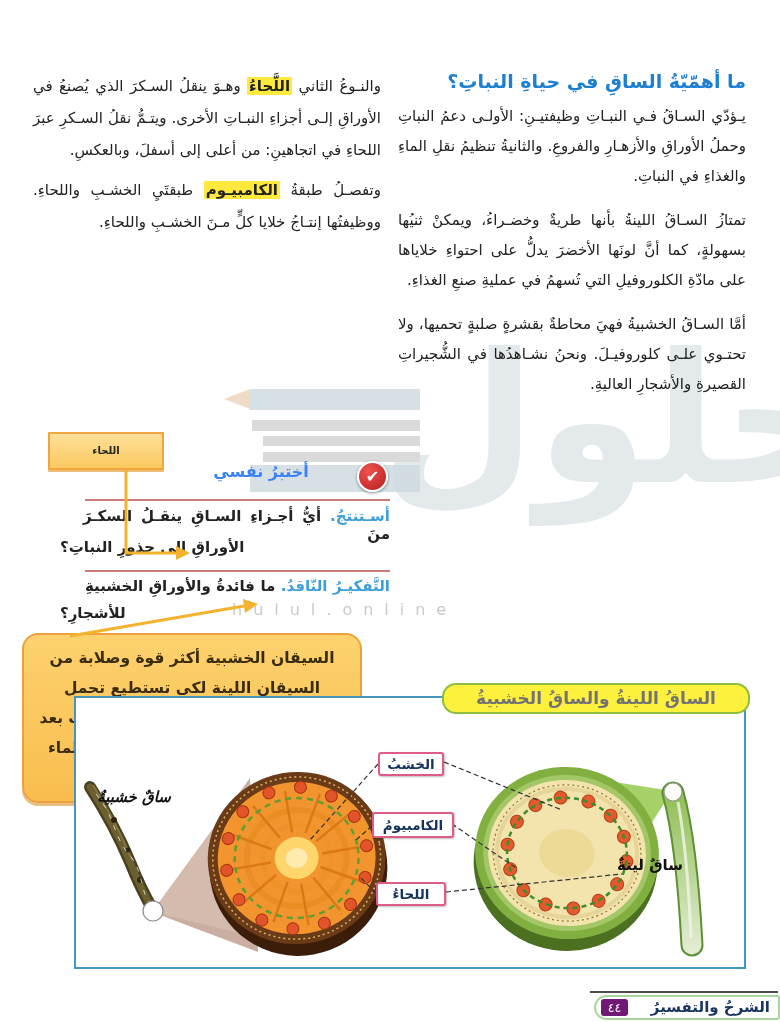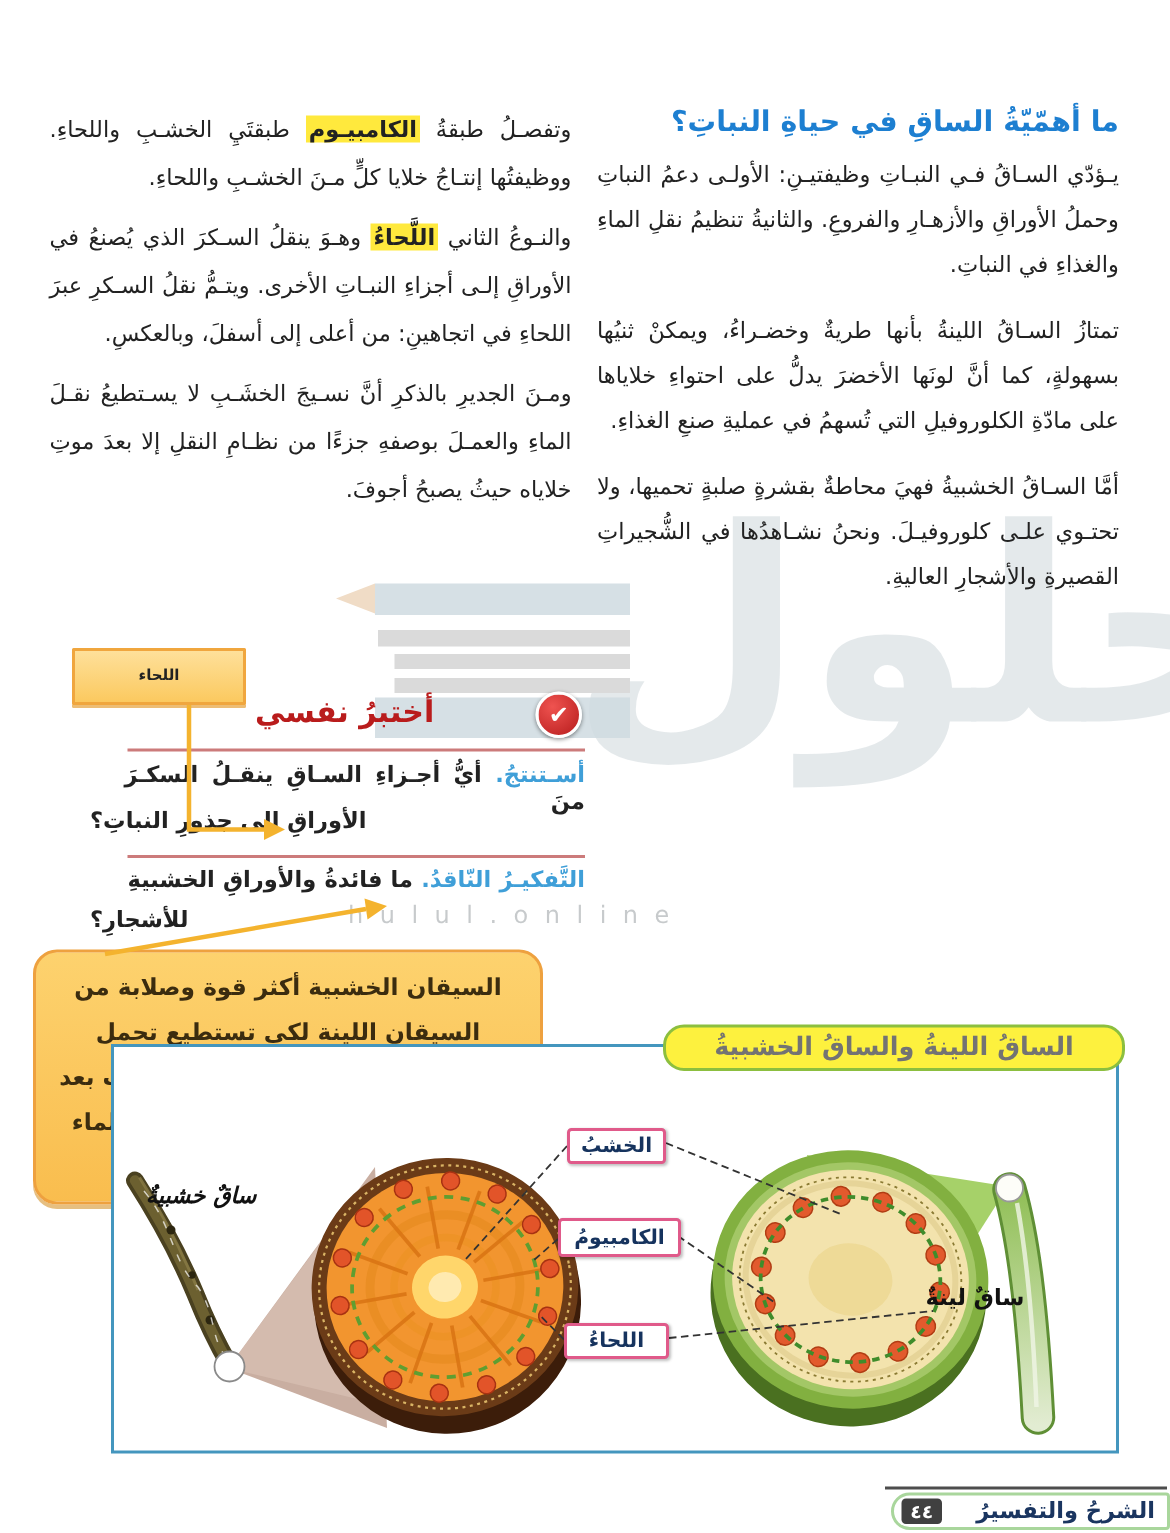--- a/index.html
+++ b/index.html
@@ -31,22 +31,22 @@
   
   #phloem-callout{position:absolute;left:48px;top:432px;width:112px;height:34px;
     background:linear-gradient(#fee09a,#fbc95f);border:2px solid #f0a63e;border-radius:1px;
     font-weight:bold;font-size:10px;text-align:center;line-height:34px;color:#222;
     box-shadow:0 2px 0 rgba(232,173,82,.8);}
   
   #check-icon{position:absolute;left:357px;top:461px;width:31px;height:31px;border-radius:50%;
     background:radial-gradient(circle at 35% 30%,#ef5350,#b71c1c);border:2px solid #fff;
     box-shadow:0 1px 3px rgba(0,0,0,.45);box-sizing:border-box;
     color:#fff;font-weight:bold;font-size:16px;text-align:center;line-height:27px;}
-  #selftest-title{position:absolute;left:170px;top:462px;width:182px;text-align:left;
-    font-size:20px;font-weight:bold;color:#b91c1c;}
+  #selftest-title{position:absolute;left:170px;top:462px;width:182px;text-align:center;
+    font-size:16px;font-weight:bold;color:#3b82f6;}
   .rule{position:absolute;height:2px;background:#cc7b7b;}
   #rule1{left:85px;top:499px;width:305px;}
   #rule2{left:85px;top:570px;width:305px;}
   .qline{position:absolute;font-size:15px;font-weight:bold;color:#222;}
   .qlabel{color:#3f9fd8;}
   #q1l1{left:83px;top:507px;width:307px;text-align:justify;text-align-last:justify;}
   #q1l2{left:60px;top:538px;white-space:nowrap;}
   #q2l1{left:85px;top:577px;width:305px;text-align:justify;text-align-last:justify;}
   #q2l2{left:60px;top:604px;white-space:nowrap;}
   
@@ -67,22 +67,22 @@
   #lbl-phloem{left:376px;top:882px;width:70px;height:24px;line-height:20px;}
   .stem-label{position:absolute;font-weight:bold;font-size:15px;color:#111;}
   #lbl-woody{left:92px;top:788px;width:84px;text-align:center;font-style:italic;}
   #lbl-soft{left:616px;top:856px;width:68px;text-align:center;}
   
   #arrows{position:absolute;left:0;top:380px;}
   
   #footer-line{position:absolute;left:590px;top:991px;width:188px;height:2px;background:#4d4d4d;}
   #footer-pill{position:absolute;left:594px;top:995px;width:186px;height:25px;
     border:2px solid #a9d69c;border-radius:14px 3px 3px 14px;box-sizing:border-box;}
-  #page-num{position:absolute;left:5px;top:2px;width:27px;height:17px;background:#404040;
-    border-radius:3px;color:#fff;font-weight:bold;font-size:12.5px;text-align:center;line-height:17px;}
+  #page-num{position:absolute;left:5px;top:2px;width:27px;height:17px;background:#701a75;
+    border-radius:3px;color:#fff;font-weight:normal;font-size:12.5px;text-align:center;line-height:17px;}
   #footer-label{position:absolute;right:8px;top:1px;color:#1a3560;font-weight:bold;font-size:15px;}
 </style>
 </head>
 <body>
 
 <div id="page">
 
   <div class="wm" id="wm-brand">حلول</div>
   <div class="wm" id="wm-domain">hulul.online</div>
   <div class="wm" id="wm-bar-big"></div>
@@ -93,23 +93,22 @@
   <div class="wm" id="wm-b5"></div>
 
   <div id="right-col">
     <h2>ما أهمّيّةُ الساقِ في حياةِ النباتِ؟</h2>
     <p>يـؤدّي السـاقُ فـي النبـاتِ وظيفتيـنِ: الأولـى دعمُ النباتِ وحملُ الأوراقِ والأزهـارِ والفروعِ. والثانيةُ تنظيمُ نقلِ الماءِ والغذاءِ في النباتِ.</p>
     <p>تمتازُ السـاقُ اللينةُ بأنها طريةٌ وخضـراءُ، ويمكنْ ثنيُها بسهولةٍ، كما أنَّ لونَها الأخضرَ يدلُّ على احتواءِ خلاياها على مادّةِ الكلوروفيلِ التي تُسهمُ في عمليةِ صنعِ الغذاءِ.</p>
     <p>أمَّا السـاقُ الخشبيةُ فهيَ محاطةٌ بقشرةٍ صلبةٍ تحميها، ولا تحتـوي علـى كلوروفيـلَ. ونحنُ نشـاهدُها في الشُّجيراتِ القصيرةِ والأشجارِ العاليةِ.</p>
   </div>
 
   <div id="left-col">
+    <p><span>والنـوعُ الثاني </span><span class="hl">اللَّحاءُ</span><span> وهـوَ ينقلُ السـكرَ الذي يُصنعُ في الأوراقِ إلـى أجزاءِ النبـاتِ الأخرى. ويتـمُّ نقلُ السـكرِ عبرَ اللحاءِ في اتجاهينِ: من أعلى إلى أسفلَ، وبالعكسِ.</span></p>
     <p><span>وتفصـلُ طبقةُ </span><span class="hl">الكامبيـوم</span><span> طبقتَيِ الخشـبِ واللحاءِ. ووظيفتُها إنتـاجُ خلايا كلٍّ مـنَ الخشـبِ واللحاءِ.</span></p>
-    <p><span>والنـوعُ الثاني </span><span class="hl">اللَّحاءُ</span><span> وهـوَ ينقلُ السـكرَ الذي يُصنعُ في الأوراقِ إلـى أجزاءِ النبـاتِ الأخرى. ويتـمُّ نقلُ السـكرِ عبرَ اللحاءِ في اتجاهينِ: من أعلى إلى أسفلَ، وبالعكسِ.</span></p>
-    <p>ومـنَ الجديرِ بالذكرِ أنَّ نسـيجَ الخشَـبِ لا يسـتطيعُ نقـلَ الماءِ والعمـلَ بوصفهِ جزءًا من نظـامِ النقلِ إلا بعدَ موتِ خلاياه حيثُ يصبحُ أجوفَ.</p>
   </div>
 
   <div id="phloem-callout">اللحاء</div>
 
   <div id="check-icon">✔</div>
   <div id="selftest-title">أختبرُ نفسي</div>
   <div class="rule" id="rule1"></div>
   <div class="qline" id="q1l1"><span class="qlabel">أسـتنتجُ.</span> <span>أيُّ أجـزاءِ السـاقِ ينقـلُ السكـرَ منَ</span></div>
   <div class="qline" id="q1l2">الأوراقِ إلى جذورِ النباتِ؟</div>
   <div class="rule" id="rule2"></div>

